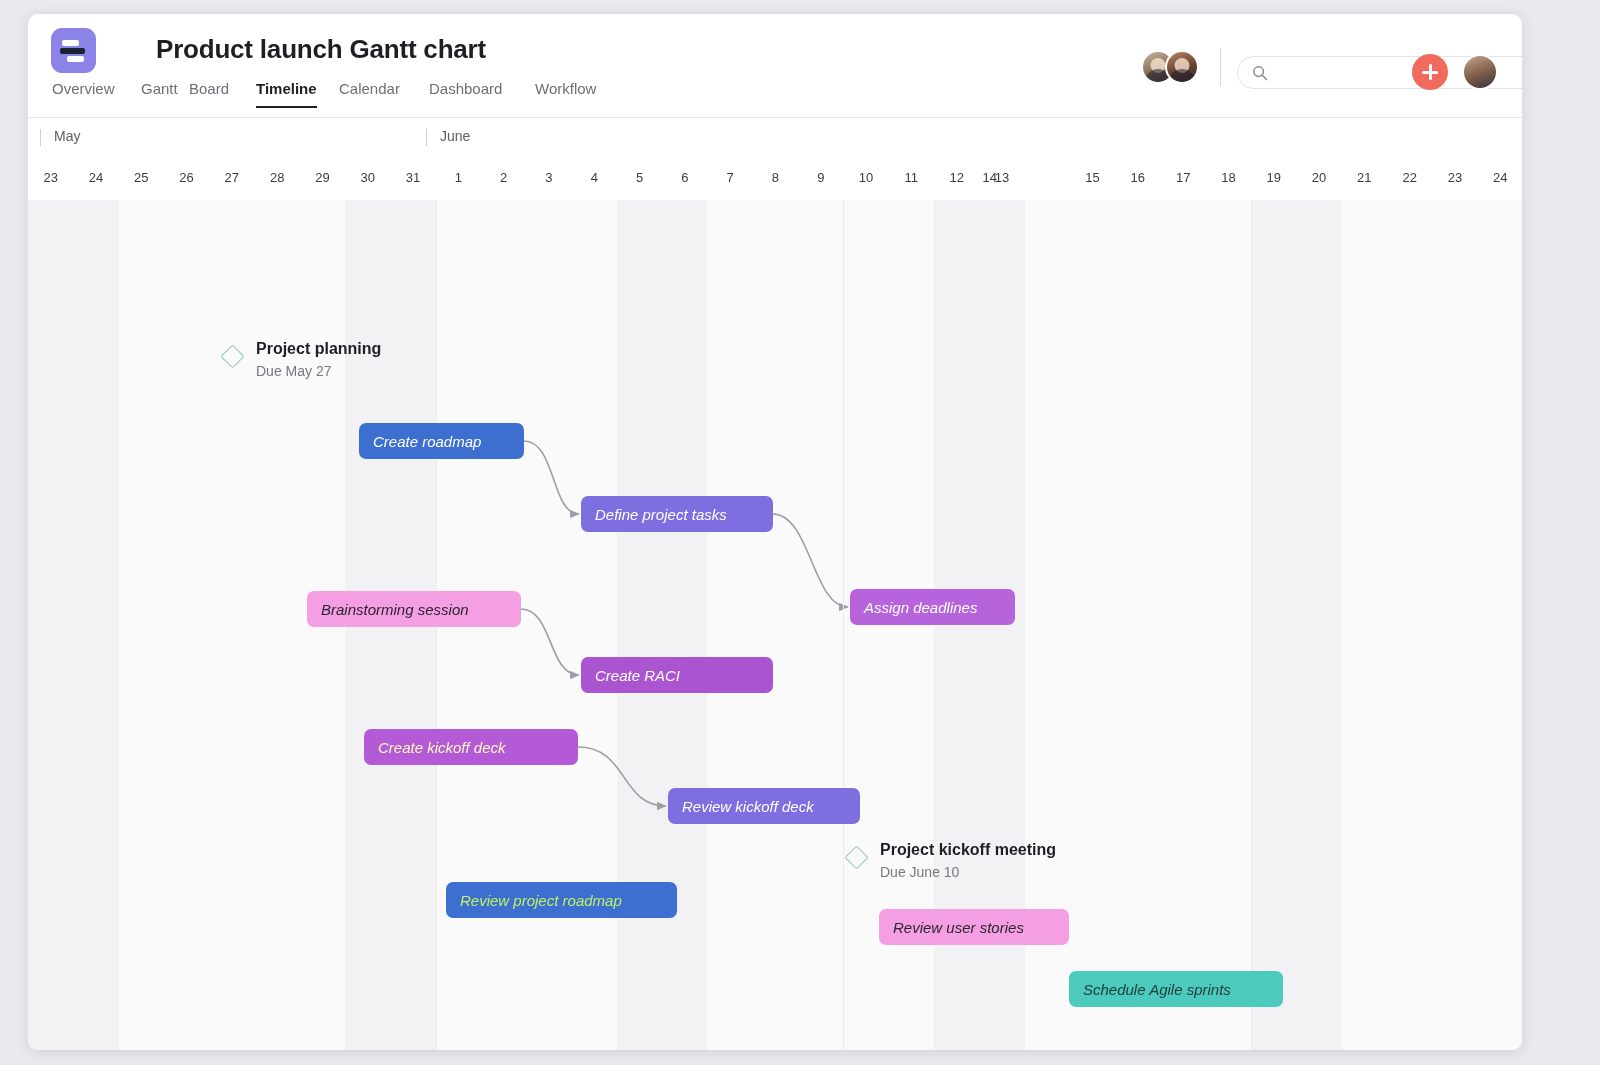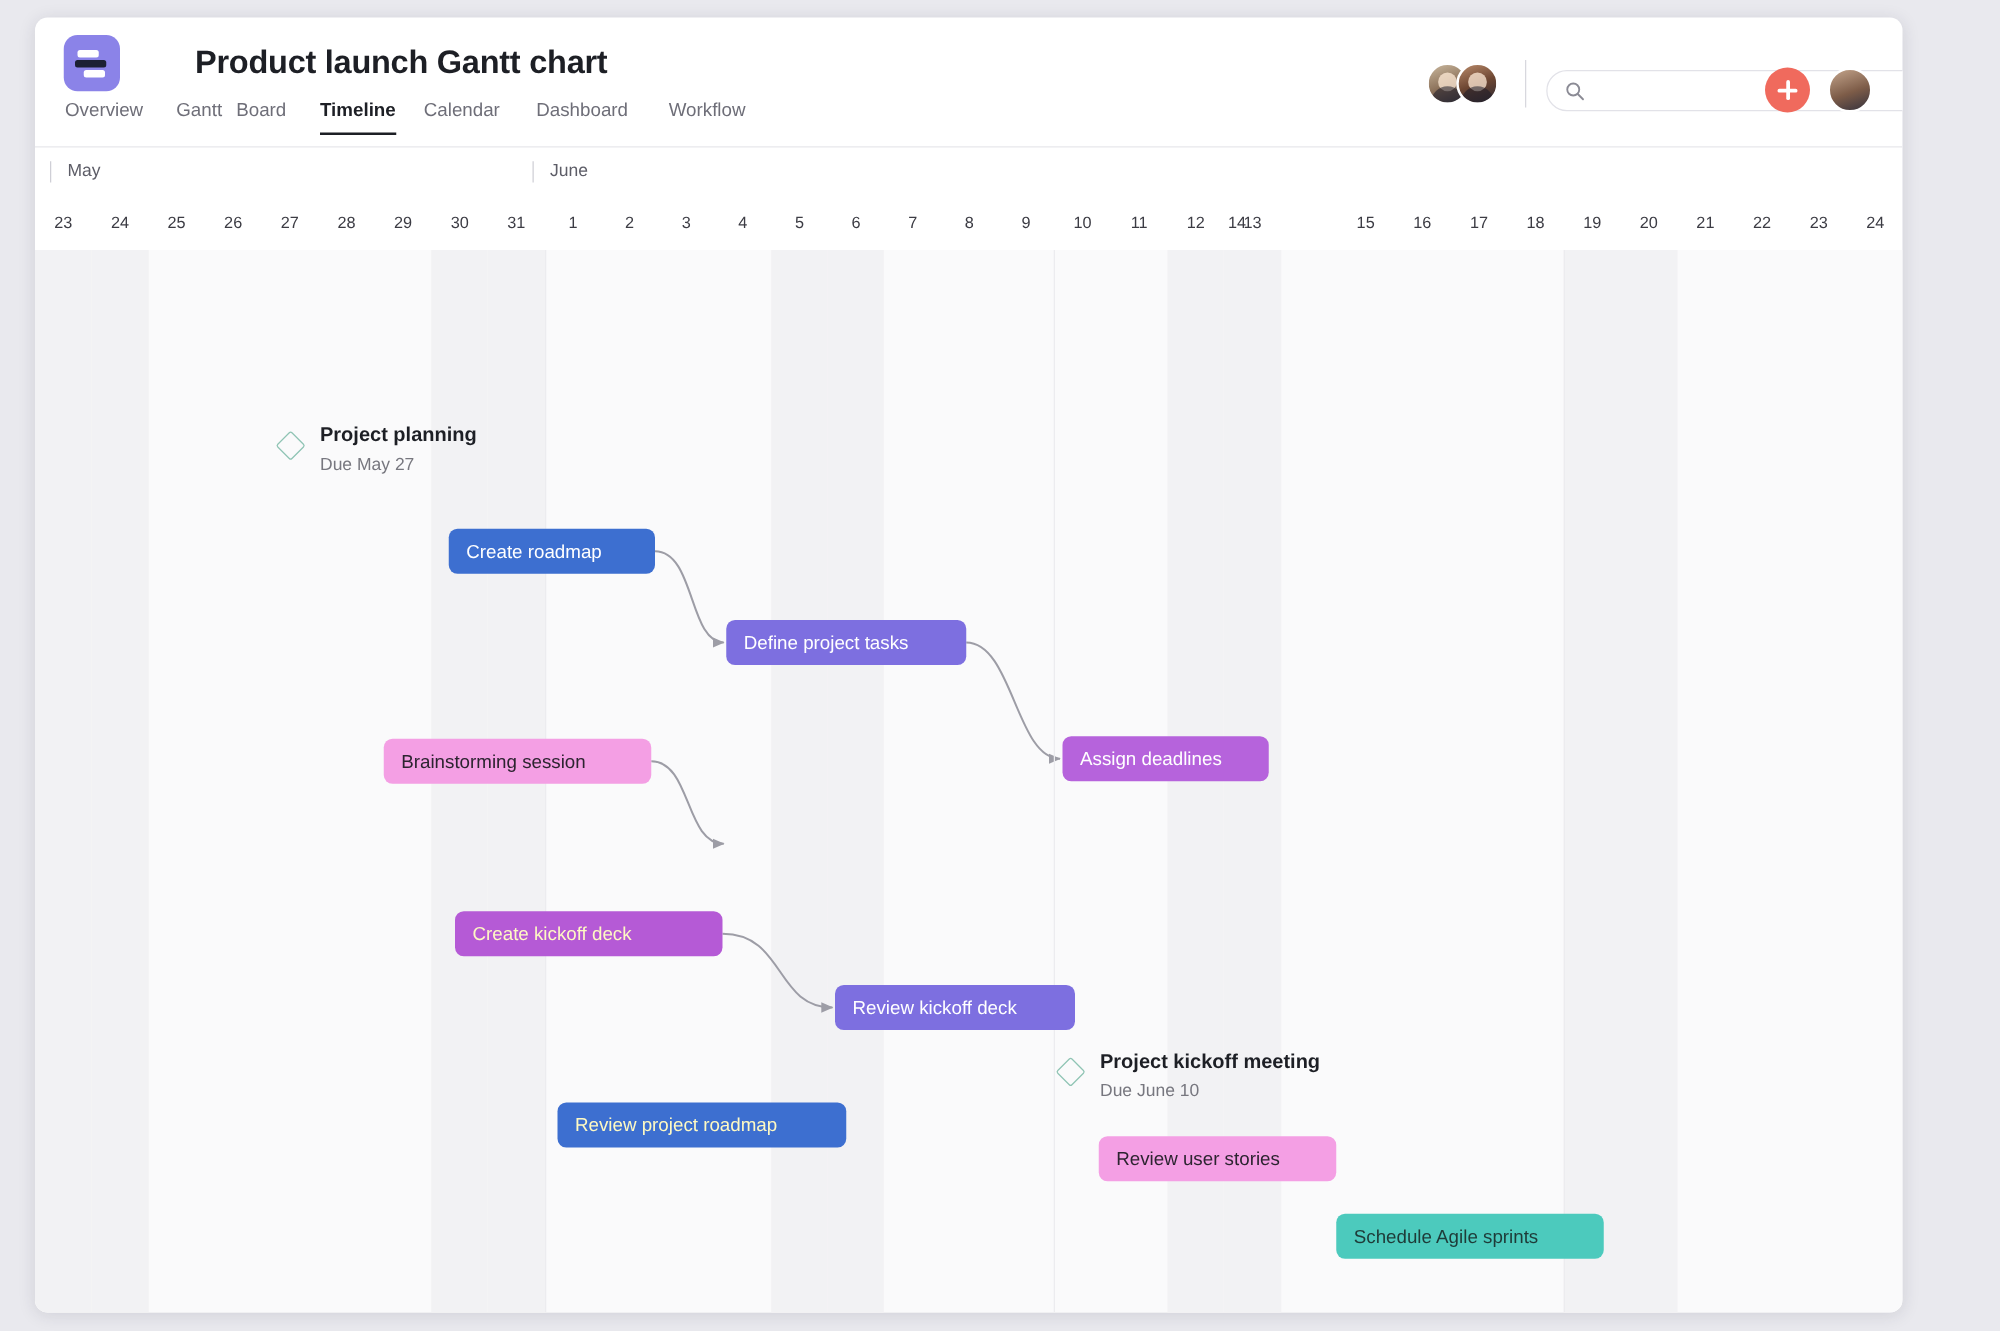--- a/index.html
+++ b/index.html
@@ -158,21 +158,21 @@
   .ms-due {
     position: absolute; left: 32px; top: 23px;
     font-size: 14px; color: #77777f; white-space: nowrap;
   }
 
   
   .bar {
     position: absolute; height: 36px; border-radius: 7px;
     display: flex; align-items: center;
     padding: 4px 14px; cursor: pointer;
-    font-size: 15px; white-space: nowrap; overflow: hidden;
+    font-size: 15px; white-space: nowrap; overflow: hidden; font-style: italic;
   }
 
   svg.links { position: absolute; left: 0; top: 0; width: 1494px; height: 850px; pointer-events: none; }
 </style>
 </head>
 <body>
 
 <div id="app">
 
   <div class="header">
@@ -300,20 +300,21 @@
         </div>
         <div class="milestone" style="left: 820px; top: 641px;">
           <div class="diamond"></div>
           <div class="ms-name">Project kickoff meeting</div>
           <div class="ms-due">Due June 10</div>
         </div>
         <div class="bar" style="left: 331px; top: 223px; width: 165px; background: rgb(61, 111, 208); color: rgb(255, 255, 255);">Create roadmap</div>
         <div class="bar" style="left: 553px; top: 296px; width: 192px; background: rgb(125, 111, 224); color: rgb(255, 255, 255);">Define project tasks</div>
         <div class="bar" style="left: 822px; top: 389px; width: 165px; background: rgb(182, 99, 220); color: rgb(255, 255, 255);">Assign deadlines</div>
         <div class="bar" style="left: 279px; top: 391px; width: 214px; background: rgb(244, 159, 228); color: rgb(44, 36, 48);">Brainstorming session</div>
+        <div class="bar" style="left: 553px; top: 457px; width: 192px; background: rgb(171, 84, 207); color: rgb(255, 255, 255);">Create RACI</div>
         <div class="bar" style="left: 336px; top: 529px; width: 214px; background: rgb(181, 90, 214); color: #fef9c3;">Create kickoff deck</div>
         <div class="bar" style="left: 640px; top: 588px; width: 192px; background: rgb(125, 111, 224); color: rgb(255, 255, 255);">Review kickoff deck</div>
-        <div class="bar" style="left: 418px; top: 682px; width: 231px; background: rgb(61, 111, 208); color: #fef9c3;">Review project roadmap</div>
+        <div class="bar" style="left: 418px; top: 682px; width: 231px; background: rgb(61, 111, 208); color: #bef264;">Review project roadmap</div>
         <div class="bar" style="left: 851px; top: 709px; width: 190px; background: rgb(244, 159, 228); color: rgb(44, 36, 48);">Review user stories</div>
         <div class="bar" style="left: 1041px; top: 771px; width: 214px; background: rgb(76, 202, 189); color: rgb(30, 59, 56);">Schedule Agile sprints</div>
       </div>
   </div>
 </div>
 
 </body></html>

